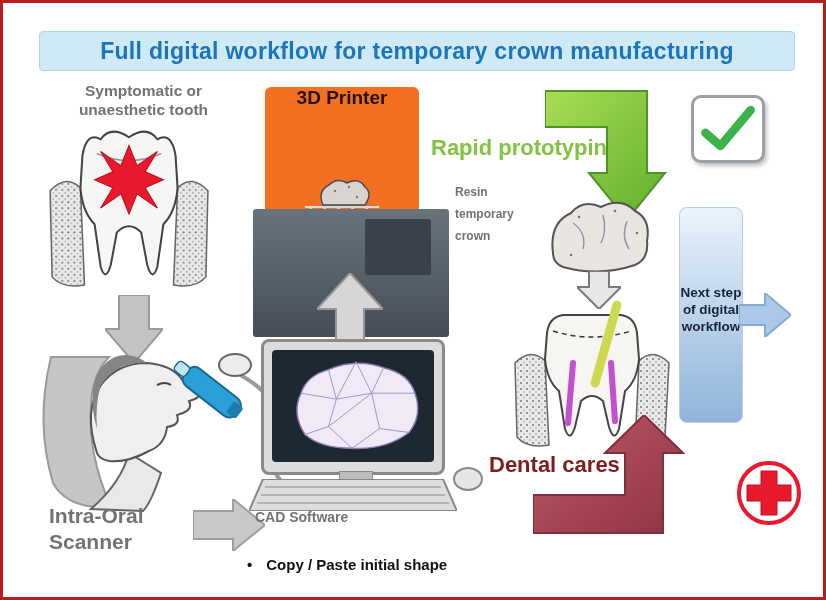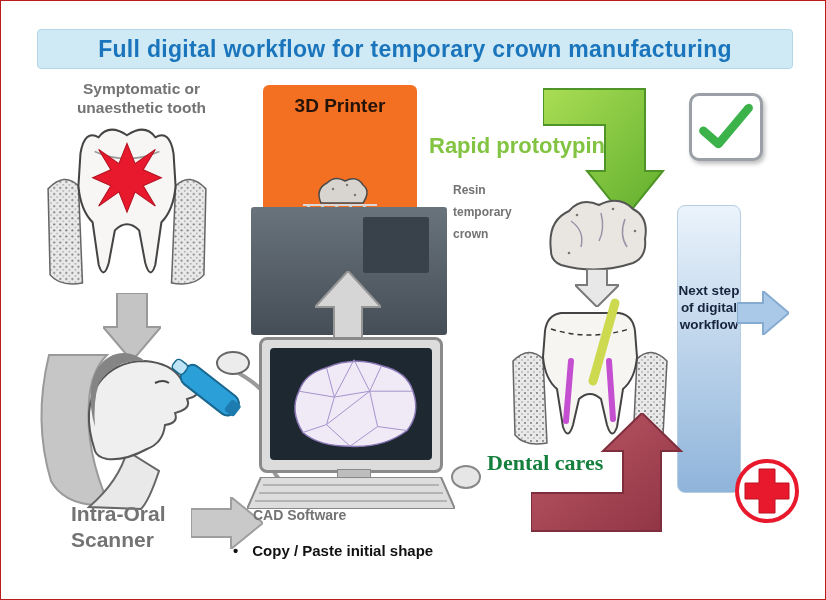--- a/index.html
+++ b/index.html
@@ -1,50 +1,50 @@
 <!DOCTYPE html>
 <html><head>
 <meta charset="utf-8">
 <style>
   html,body{margin:0;padding:0;background:#ffffff;font-family:"Liberation Sans",sans-serif;}
-  #canvas{position:relative;width:826px;height:600px;background:#ffffff;border:1px solid #b91c1c;box-sizing:border-box;overflow:hidden;}
+  #canvas{position:relative;width:826px;height:600px;background:#ffffff;border:3px solid #b91c1c;box-sizing:border-box;overflow:hidden;}
   .abs{position:absolute;}
   .pre{white-space:pre-line;}
 
   .title-banner{left:36px;top:28px;width:754px;height:38px;background:#cfeaf4;border:1px solid #b2d8e8;border-radius:4px;
     color:#1b75bc;font-size:23px;font-weight:bold;text-align:center;line-height:38px;letter-spacing:.3px;}
 
   .lbl{color:#737373;}
   .lbl-symptomatic{left:48px;top:78px;width:185px;font-size:15.5px;font-weight:600;text-align:center;line-height:19px;}
-  .lbl-intraoral{left:46px;top:500px;width:170px;font-size:21px;font-weight:bold;line-height:26px;margin-left:24px;}
+  .lbl-intraoral{left:46px;top:500px;width:170px;font-size:21px;font-weight:bold;line-height:26px;}
   .lbl-cad{left:252px;top:506px;width:210px;font-size:14px;font-weight:bold;}
-  .lbl-printer{width:100%;text-align:center;margin-top:10px;font-size:19px;font-weight:bold;color:#241309;}
+  .lbl-printer{width:100%;text-align:center;font-size:19px;font-weight:bold;color:#241309;}
   .lbl-rapid{left:428px;top:132px;width:245px;font-size:22px;font-weight:bold;color:#82c341;
     text-shadow:1px 1px 0 #fff,-1px -1px 0 #fff,1px -1px 0 #fff,-1px 1px 0 #fff;}
   .lbl-resin{left:452px;top:178px;width:100px;font-size:12px;font-weight:600;line-height:22px;}
-  .lbl-dental{left:486px;top:449px;width:180px;font-size:22px;font-weight:bold;color:#15803d;
-    text-shadow:1px 1px 0 #fff,-1px -1px 0 #fff,1px -1px 0 #fff,-1px 1px 0 #fff;font-family:Liberation Serif, serif;}
+  .lbl-dental{left:486px;top:449px;width:180px;font-size:22px;font-weight:bold;color:#7f1d1d;
+    text-shadow:1px 1px 0 #fff,-1px -1px 0 #fff,1px -1px 0 #fff,-1px 1px 0 #fff;}
 
   .printer-top{left:262px;top:84px;width:154px;height:150px;background:#f36f21;border-radius:6px 6px 0 0;}
   .printer-base{left:250px;top:206px;width:196px;height:128px;background:linear-gradient(#69737b,#454e56);border-radius:3px;}
   .printer-inset{right:18px;top:10px;width:66px;height:56px;background:#39414a;border-radius:2px;position:absolute;}
 
   .monitor{left:258px;top:336px;width:184px;height:136px;background:#dcdcdc;border:3px solid #8a8a8a;border-radius:8px;box-sizing:border-box;}
   .screen{position:absolute;left:8px;top:8px;right:8px;bottom:10px;background:#1e2831;border-radius:4px;overflow:hidden;}
   .stand{left:336px;top:468px;width:32px;height:10px;background:#bdbdbd;border:1px solid #8a8a8a;}
   .mouse{left:450px;top:464px;width:26px;height:20px;background:#e6e6e6;border:2px solid #888;border-radius:50%;}
 
-  .nextstep-box{left:676px;top:204px;width:64px;height:288px;border-radius:8px;border:1px solid #b6cde4;
+  .nextstep-box{left:676px;top:204px;width:64px;height:216px;border-radius:8px;border:1px solid #b6cde4;
     background:linear-gradient(#eaf3fb,#8fb4da);box-sizing:border-box;}
   .nextstep-text{padding-top:76px;text-align:center;font-size:13.5px;font-weight:bold;color:#17233c;line-height:17px;}
 
   .check-box{left:688px;top:92px;width:74px;height:68px;background:#fff;border:3px solid #9aa0a6;border-radius:10px;
     box-shadow:2px 3px 4px rgba(0,0,0,.25);box-sizing:border-box;}
 
-  ul.bullets{list-style:none;margin:0;padding:0;font-size:15px;font-weight:bold;color:#111;}
+  ul.bullets{list-style:none;margin:12px;padding:0;font-size:15px;font-weight:bold;color:#111;}
   ul.bullets li{line-height:23px;}
   ul.bullets li::before{content:"\2022";margin-right:14px;}
   .cad-bullets{left:232px;top:538px;width:280px;}
   .dental-bullets{left:440px;top:536px;width:384px;}
 </style>
 </head>
 <body>
 
 <div id="canvas">
 

